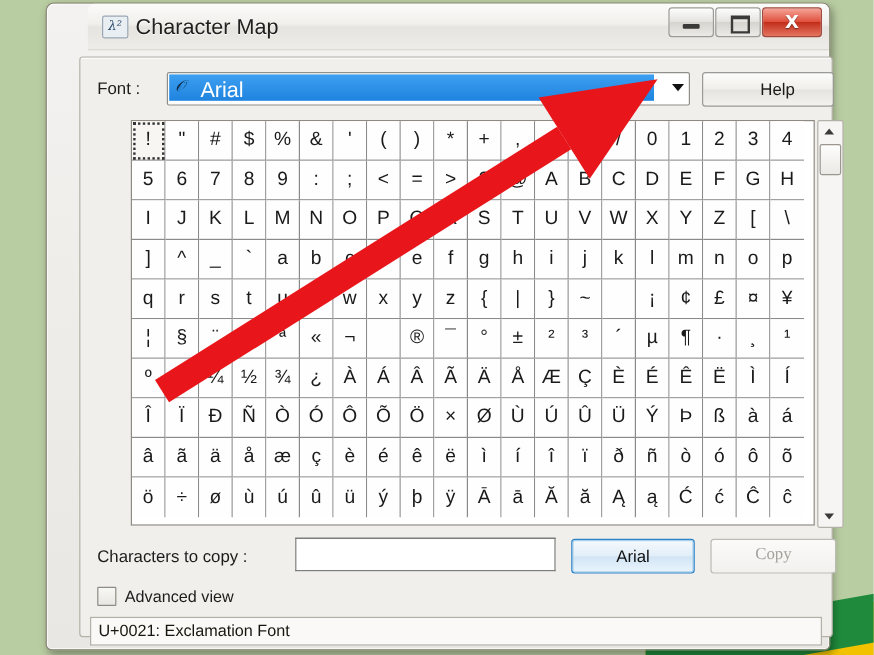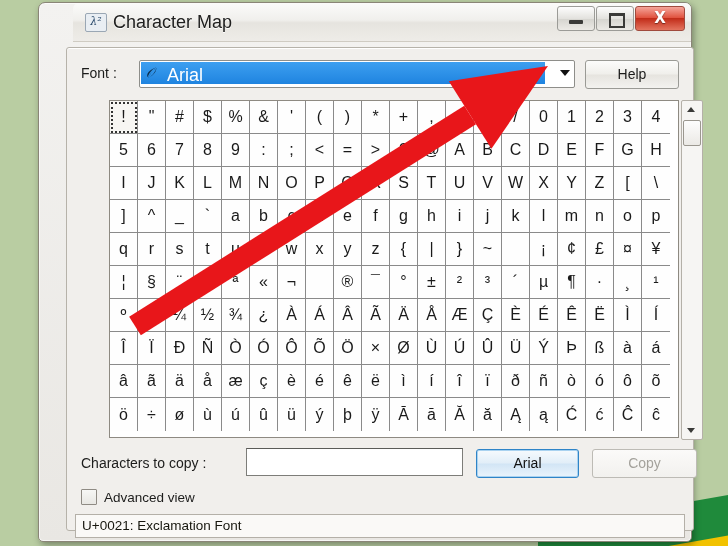--- a/index.html
+++ b/index.html
@@ -64,21 +64,21 @@
     background:#fff;border:1px solid #8e8e8a;border-radius:2px;}
   .combo-sel{position:absolute;left:1px;top:1px;width:404px;height:22px;background:#2a8fe8;
     background:linear-gradient(#3d9ff0,#1f84e0);}
   .tt-icon{position:absolute;left:5px;top:3px;width:15px;height:15px;color:#0b2b4a;font-size:13px;
     font-style:italic;font-family:"DejaVu Serif", serif;line-height:15px;}
   .combo-txt{position:absolute;left:26px;top:3px;font-size:18px;color:#fff;}
   .combo-arrow{position:absolute;right:4px;top:9px;width:0;height:0;
     border-left:5px solid transparent;border-right:5px solid transparent;border-top:6px solid #111;}
   .helpbtn{position:absolute;left:504px;top:0;width:92px;height:27px;border:1px solid #9a9a95;
     border-radius:3px;background:linear-gradient(#fcfcfb,#f0efeb 48%,#e6e4df 52%,#f3f2ef);
-    font-size:14px;color:#1c1c1b;line-height:26px;text-align:center;}
+    font-size:14px;color:#1c1c1b;line-height:26px;text-align:center;padding-left:16px;}
 
   
   .gridwrap{position:absolute;left:42px;top:52px;width:568px;height:336px;
      background:#fff;border:1px solid #8e8a82;}
   .grid{position:absolute;left:0;top:0;}
   .grow{display:flex;height:33px;}
   .cell{width:28px;height:33px;box-sizing:border-box;
      border-right:1px solid #8a8a8a;border-bottom:1px solid #8a8a8a;
      display:flex;align-items:center;justify-content:center;
      font-size:16px;color:#1a1a1a;background:#fefefe;
@@ -104,21 +104,21 @@
   .copyrow{position:absolute;left:14px;top:400px;width:600px;height:30px;}
   .copylabel{position:absolute;left:0;top:7px;font-size:14px;color:#1c1c1b;}
   .copyinput{position:absolute;left:165px;top:0;width:217px;height:28px;
      background:#fff;border:1px solid #7d7d79;border-top-color:#5b5b58;box-sizing:border-box;}
   .selbtn{position:absolute;left:395px;top:1px;width:101px;height:27px;border:1px solid #2f84c7;
      border-radius:3px;background:linear-gradient(#f6fafd,#e2eef8 48%,#d2e5f5 52%,#eaf4fc);
      box-shadow:0 0 0 1px #a9d2f0 inset;
      font-size:14px;color:#111;line-height:26px;text-align:center;}
   .copybtn{position:absolute;left:511px;top:1px;width:103px;height:27px;border:1px solid #bdbbb5;
      border-radius:3px;background:linear-gradient(#fbfaf9,#f2f1ee);
-     font-size:14px;color:#a4a29c;line-height:26px;text-align:center;}
+     font-size:14px;color:#a4a29c;line-height:26px;text-align:center;font-family:Liberation Serif, serif;}
 
   .advrow{position:absolute;left:14px;top:440px;height:18px;display:flex;align-items:center;gap:7px;}
   .chk{width:14px;height:14px;border:1px solid #8f8b84;background:linear-gradient(#f7f7f5,#e8e7e3);border-radius:1px;}
   .advlabel{font-size:13.5px;color:#1c1c1b;}
 
   .status{position:absolute;left:8px;top:466px;width:610px;height:24px;
      background:#faf9f7;border:1px solid #b4b0a8;box-sizing:border-box;
      font-size:13.5px;color:#17170f;line-height:22px;padding-left:6px;}
 
   

